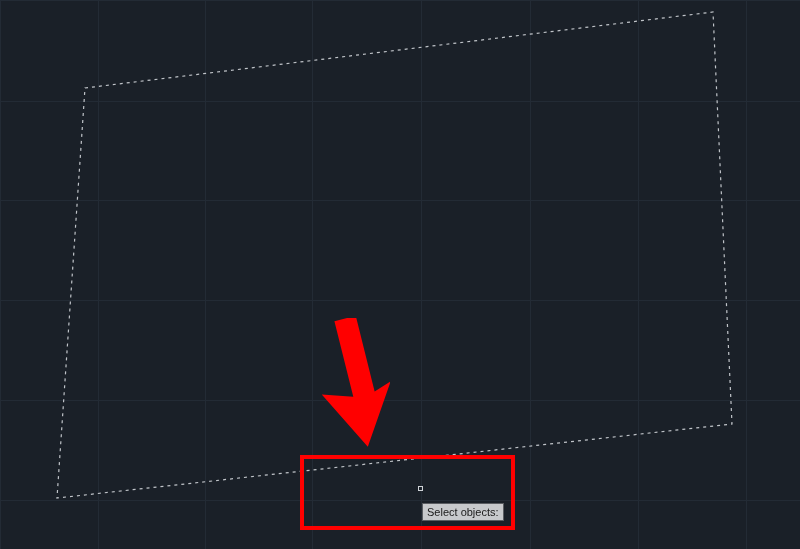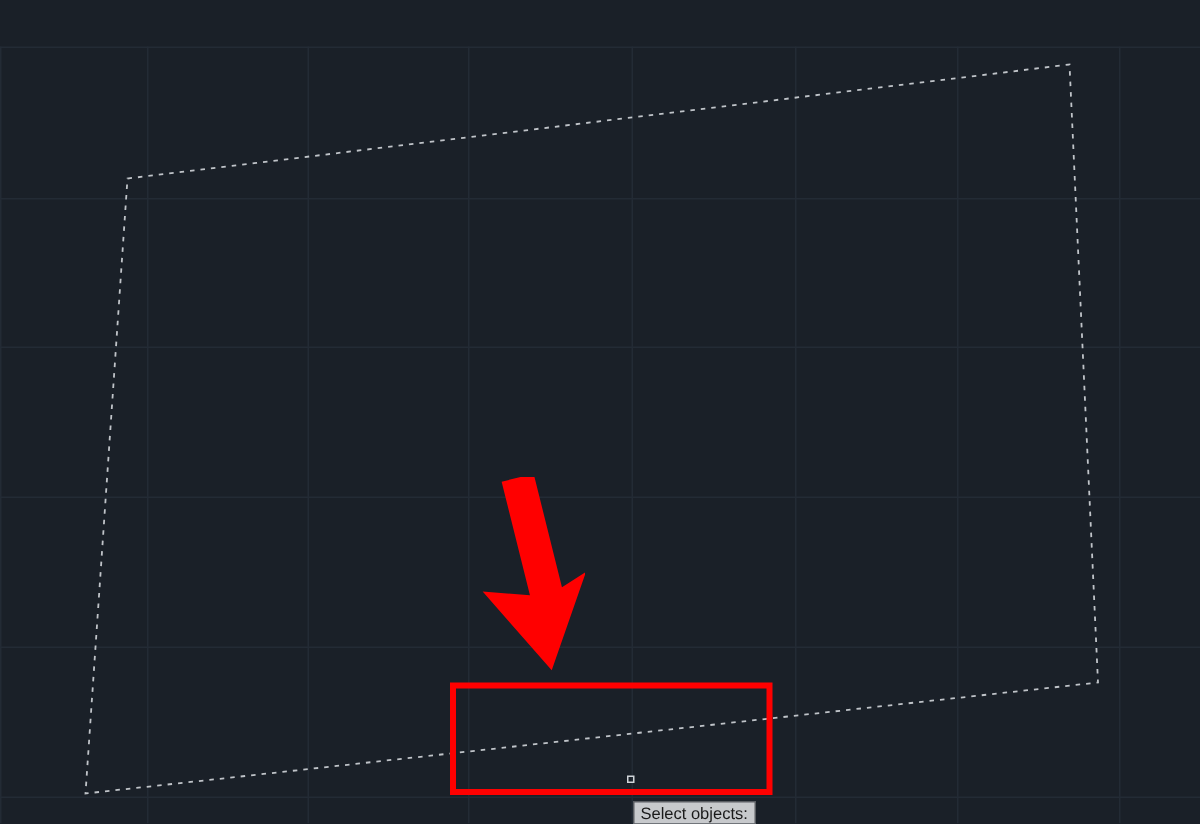--- a/index.html
+++ b/index.html
@@ -5,21 +5,20 @@
   * { margin: 0; padding: 0; box-sizing: border-box; }
   html, body { width: 800px; height: 549px; overflow: hidden; }
   body {
     background: #1a2028;
     position: relative;
     font-family: Arial, sans-serif;
   }
   .canvas-area {
     position: absolute;
     inset: 0;
-    margin-top: 31px;
   }
   .grid-line {
     position: absolute;
     background: #232b35;
   }
   .grid-line.v { width: 1px; height: 100%; top: 0; }
   .grid-line.h { height: 1px; width: 100%; left: 0; }
 
   .selection-polygon {
     position: absolute;

